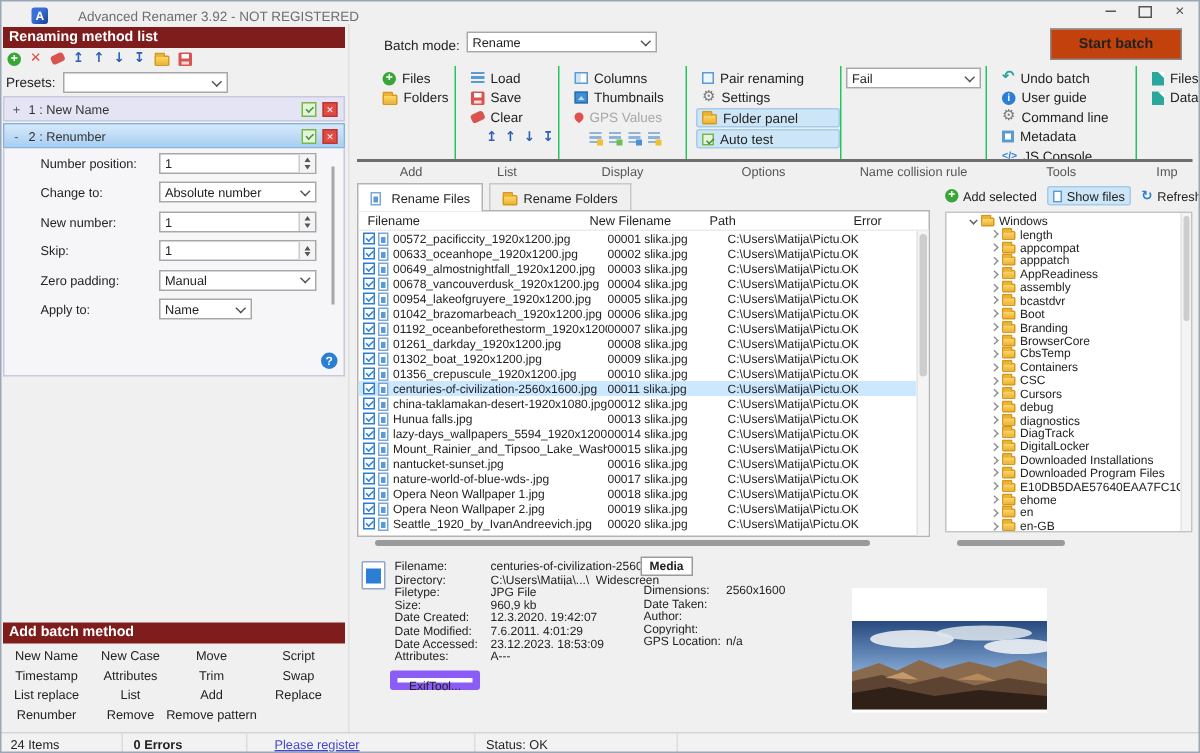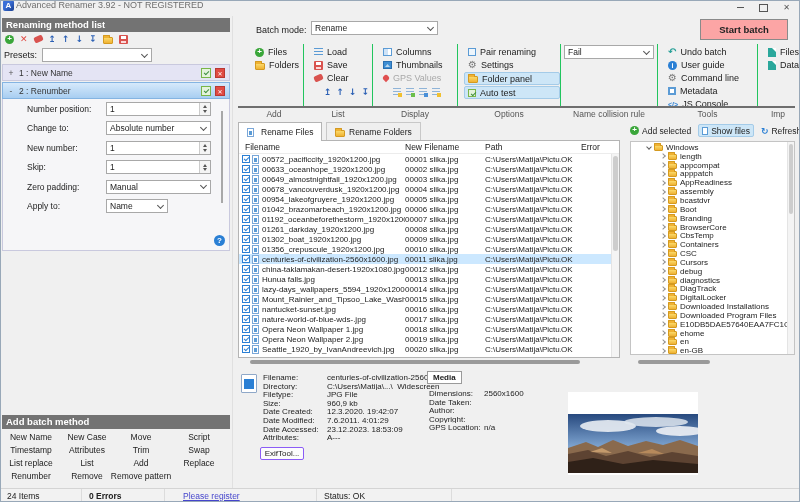--- a/index.html
+++ b/index.html
@@ -1,20 +1,20 @@
 <!DOCTYPE html>
 <html><head>
 <meta charset="utf-8">
 <style>
 *{box-sizing:border-box;margin:0;padding:0}
 html,body{width:800px;height:502px}
 body{position:relative;font-family:"Liberation Sans",sans-serif;background:#f0f0f0;color:#222;overflow:hidden;font-size:9px}
 #frame{position:absolute;inset:0;border:1px solid #98a8b8;pointer-events:none;z-index:99}
 
-#titlebar{position:absolute;left:0;top:0;right:0;height:16px;display:flex;align-items:flex-start;padding-left:3px;gap:2px}
+#titlebar{position:absolute;left:0;top:0;right:0;height:16px;display:flex;align-items:flex-end;padding-left:21px;gap:20px}
 #app-icon{width:11px;height:11px;background:linear-gradient(135deg,#3a6fd8 40%,#1a3f8f);border-radius:2px;position:relative}
 #app-icon::after{content:"A";position:absolute;inset:0;color:#fff;font-size:8px;font-weight:bold;text-align:center;line-height:11px}
 #title-text{color:#6e6e6e;font-size:9px}
 #win-controls{position:absolute;right:2px;top:0;display:flex}
 .wc{width:23px;height:15px;display:flex;align-items:center;justify-content:center;color:#555}
 .wc-min::after{content:"";width:7px;height:1px;background:#555}
 .wc-max::after{content:"";width:7px;height:6px;border:1px solid #555}
 .wc-close{font-family:"DejaVu Sans",sans-serif;font-size:8px}
 
 .glyph{font-family:"DejaVu Sans",sans-serif}
@@ -51,21 +51,21 @@
 .chev-d{width:4px;height:4px;border-right:1px solid #606060;border-bottom:1px solid #606060;transform:rotate(45deg);flex:none}
 .mini-ic{width:8px;height:8px;background:repeating-linear-gradient(#8fb4d8 0 1.5px,transparent 1.5px 3px);position:relative;flex:none}
 .mini-ic::after{content:"";position:absolute;right:-1px;bottom:-1px;width:4px;height:4px}
 .mini-ic.m1::after{background:#f0c030}.mini-ic.m2::after{background:#6cbf4a}.mini-ic.m3::after{background:#4a90d8}.mini-ic.m4::after{background:#f0c030}
 .cb-ic{width:8px;height:8px;border:1px solid #2a7fd4;background:#fff;position:relative;flex:none;margin-right:2px}
 .cb-ic::after{content:"";position:absolute;left:1px;top:1px;width:4px;height:2px;border-left:1.5px solid #2a7fd4;border-bottom:1.5px solid #2a7fd4;transform:rotate(-45deg)}
 .doc-ic{width:7px;height:9px;background:#fff;border:1px solid #7aa7d8;flex:none;margin-right:3px;position:relative}
 .doc-ic::after{content:"";position:absolute;left:1px;top:2px;right:1px;bottom:1px;background:#5b9bd5}
 .help-ic{width:11px;height:11px;border-radius:50%;background:#2a7fd4;color:#fff;text-align:center;line-height:11px;font-size:8px;font-weight:bold}
 
-#lp-header,#abm-header{position:absolute;left:2px;width:228px;height:14px;background:#737373;color:#fff;font-weight:bold;font-size:9.5px;line-height:14px;padding-left:4px}
+#lp-header,#abm-header{position:absolute;left:2px;width:228px;height:14px;background:#7f1d1d;color:#fff;font-weight:bold;font-size:9.5px;line-height:14px;padding-left:4px}
 #lp-header{top:18px}
 #lp-toolbar{position:absolute;left:5px;top:33px;height:12px;display:flex;gap:6px;align-items:center}
 #presets-row{position:absolute;left:4px;top:48px;display:flex;align-items:center;gap:5px}
 .combo{background:#fff;border:1px solid #a8a8a8;display:flex;align-items:center;font-size:8.5px;height:14px}
 #presets-combo{width:110px}
 #methods{position:absolute;left:2px;top:64px;width:228px}
 .mhead{height:17px;display:flex;align-items:center;padding:0 4px;gap:4px;font-size:8.5px;color:#333;border:1px solid #c9c9de}
 .mglyph{width:8px;text-align:center;color:#555}
 #m1{background:#e4e4f4}
 #m2{background:linear-gradient(#d6e9fb,#a8cef1);border-color:#84b4e2;margin-top:1px}
@@ -81,39 +81,39 @@
 .sdn{width:0;height:0;border-left:2.5px solid transparent;border-right:2.5px solid transparent;border-top:3px solid #555}
 #mscroll{position:absolute;right:6px;top:12px;width:2px;height:92px;background:#a8a8a8}
 #help-btn{position:absolute;right:4px;bottom:4px}
 #abm-header{top:415px}
 #abm-grid{position:absolute;left:2px;top:430px;width:228px;display:grid;grid-template-columns:58px 54px 54px 62px;grid-auto-rows:13px;justify-items:center;align-items:center;font-size:8.5px}
 .abm-item{white-space:nowrap;cursor:default}
 
 #lp-sep{position:absolute;left:232px;top:16px;width:1px;height:472px;background:#e0e0e0}
 #batchmode-label{position:absolute;left:256px;top:25px;font-size:9px}
 #batchmode-combo{position:absolute;left:311px;top:21px;width:127px}
-#start-batch{position:absolute;left:700px;top:19px;width:88px;height:21px;background:#fca5a5;border:1px solid #8a8a8a;font-weight:bold;font-size:9.5px;text-align:center;line-height:19px}
+#start-batch{position:absolute;left:700px;top:19px;width:88px;height:21px;background:#c2410c;border:1px solid #8a8a8a;font-weight:bold;font-size:9.5px;text-align:center;line-height:19px}
 .rgroup{position:absolute;top:44px;height:62px}
 .rgroup+.rgroup{border-left:1px solid #22c55e}
 .rlabel{position:absolute;bottom:-13px;left:0;right:0;text-align:center;font-size:8.5px;color:#555;white-space:nowrap}
 .ritems{display:flex;flex-direction:column;gap:1px;padding:2px 0 0 10px}
 .ritem{display:flex;gap:4px;align-items:center;height:12px;font-size:9px;white-space:nowrap}
 .ritem.dis{color:#a8a8a8}
 .ritem.hl{background:#cde6f7;border:1px solid #a4cbe8;border-radius:2px;padding:0 3px;margin-left:-4px;height:13px}
 .rowic{display:flex;gap:5px;padding:2px 0 0 10px;align-items:center;height:12px}
 #g-add{left:245px;width:58px}#g-list{left:303px;width:69px}#g-display{left:372px;width:85px}#g-options{left:457px;width:103px}#g-ncr{left:560px;width:97px}#g-tools{left:657px;width:100px}#g-imp{left:757px;width:41px}
 #ncr-combo{width:90px;margin:1px 0 0 3px}
 #ribbon-line{position:absolute;left:238px;top:106px;width:557px;height:2px;background:#6e6e6e}
 
 .tab{position:absolute;top:122px;height:19px;display:flex;align-items:center;gap:4px;padding:0 8px;font-size:8.5px;white-space:nowrap}
 #tab1{left:238px;background:#fff;border:1px solid #b4b4b4;border-bottom:none;z-index:2}
 #tab2{left:326px;background:#efefef;border:1px solid #c8c8c8;border-bottom:none}
 #ftable{position:absolute;left:238px;top:140px;width:382px;height:218px;background:#fff;border:1px solid #b4b4b4}
 #thead{display:flex;height:13px;font-size:8.5px;padding-left:6px;align-items:center;color:#222;border-bottom:1px solid #ececec}
-.th-name{width:160px}.th-new{width:80px}.th-path{width:96px}.th-err{flex:1}
+.th-name{width:148px}.th-new{width:80px}.th-path{width:96px}.th-err{flex:1}
 #trows{position:absolute;top:13px;left:0;right:8px;bottom:0;overflow:hidden}
 .trow{display:flex;align-items:center;height:10px;padding-left:3px;font-size:8px;white-space:nowrap}
 .trow.sel{background:#cce8ff}
 .c-name{width:143px;overflow:hidden}
 .c-new{width:80px}.c-path{width:76px;overflow:hidden}.c-err{flex:1}
 #vscroll{position:absolute;right:0;top:13px;width:8px;bottom:0;background:#f4f4f4;border-left:1px solid #e4e4e4}
 #vscroll::after{content:"";position:absolute;left:1px;right:1px;top:2px;height:95px;background:#cdcdcd;border-radius:3px}
 .hscroll{position:absolute;height:5px}
 .hthumb{height:4px;background:#9a9a9a;border-radius:2px}
 #hs1{left:238px;top:360px;width:382px}
@@ -131,21 +131,21 @@
 .titem .folder-ic{width:9px;height:6px;margin-top:1px}
 .titem.root{padding-left:16px}
 .titem.child{padding-left:30px}
 #tree-vscroll{position:absolute;right:0;top:0;bottom:0;width:7px;background:#f4f4f4;border-left:1px solid #e4e4e4}
 #tree-vscroll::after{content:"";position:absolute;left:1px;right:1px;top:2px;height:70px;background:#cdcdcd;border-radius:3px}
 
 #info-icon{position:absolute;left:241px;top:374px;width:16px;height:19px;background:#fff;border:1px solid #8fa8c8;border-radius:1px}
 #info-icon::after{content:"";position:absolute;left:2px;top:4px;right:2px;bottom:3px;background:#2a7fd4}
 #info-rows{position:absolute;left:263px;top:373px;width:178px;display:grid;grid-template-columns:64px auto;grid-auto-rows:8.6px;font-size:8px}
 .ilabel,.ivalue{white-space:nowrap;overflow:hidden}
-#exif-btn{position:absolute;left:260px;top:447px;width:44px;height:13px;background:#fcfcfc;border:1px solid #8b5cf6;border-radius:2px;font-size:8px;text-align:center;line-height:11px}
+#exif-btn{position:absolute;left:260px;top:447px;width:60px;height:13px;background:#fcfcfc;border:5px solid #8b5cf6;border-radius:2px;font-size:8px;text-align:center;line-height:11px}
 #media-tab{position:absolute;left:427px;top:371px;height:13px;padding:0 5px;background:#fff;border:1px solid #9a9a9a;font-size:8px;font-weight:bold;line-height:12px}
 #media-rows{position:absolute;left:429px;top:389px;width:140px;display:grid;grid-template-columns:55px auto;grid-auto-rows:8.6px;font-size:8px}
 #thumb-card{position:absolute;left:568px;top:392px;width:130px;height:83px;background:#fff}
 #thumb-card svg{position:absolute;left:0;bottom:2px;width:130px;height:59px}
 
 #statusbar{position:absolute;left:0;bottom:0;right:0;height:14px;background:#f2f2f2;border-top:1px solid #d4d4d4;display:flex;align-items:stretch;font-size:8.5px}
 .sb{padding:0 7px;border-right:1px solid #dcdcdc;display:flex;align-items:center;white-space:nowrap}
 #sb-items{width:82px}
 #sb-errors{width:83px;font-weight:bold}
 #sb-status{width:135px}

